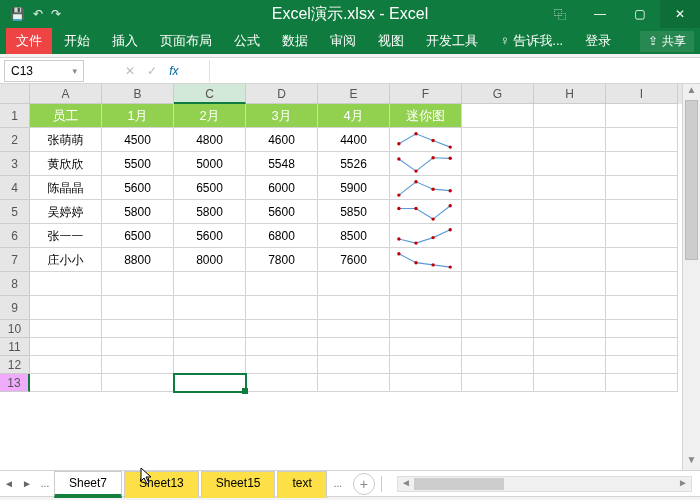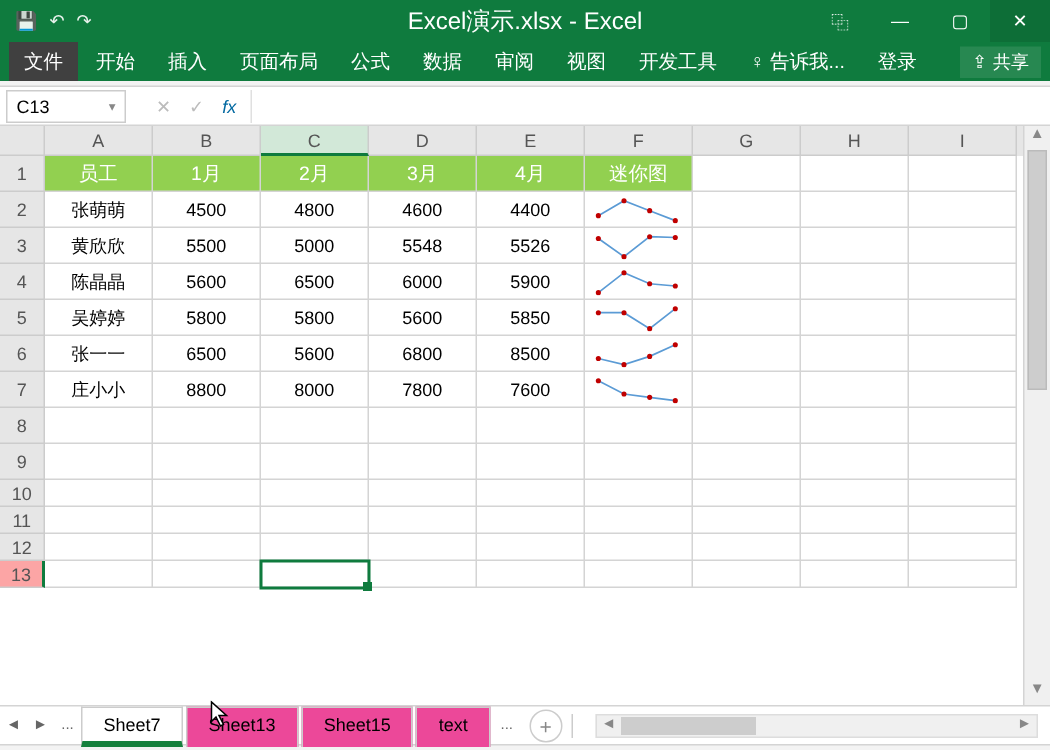--- a/index.html
+++ b/index.html
@@ -6,56 +6,56 @@
   body { background: #fff; width: 700px; height: 500px; overflow: hidden; font-size: 12px; }
   .titlebar { background: #0f7b3e; height: 28px; display: flex; align-items: center; position: relative; color: #fff; }
   .title-center { position: absolute; left: 0; right: 0; text-align: center; font-size: 16px; }
   .win-controls { position: absolute; right: 0; top: 0; display: flex; }
   .win-btn { width: 40px; height: 28px; display: flex; align-items: center; justify-content: center; cursor: pointer; }
   .win-btn.close { background: rgba(0,0,0,0.1); }
   .qat { position: absolute; left: 10px; display: flex; gap: 8px; align-items: center; }
   .qat span { font-size: 12px; opacity: 0.9; }
   .ribbon-tabs { background: #0f7b3e; height: 26px; display: flex; align-items: center; padding: 0 6px; color: #fff; gap: 2px; }
   .ribbon-tab { padding: 4px 10px; cursor: pointer; font-size: 13px; white-space: nowrap; }
-  .ribbon-tab.file { background: #404040; }
+  .ribbon-tab.file { background: #ef4444; }
   .share-btn { margin-left: auto; display: flex; align-items: center; gap: 4px; padding: 2px 8px; background: rgba(255,255,255,0.1); }
   .ribbon-collapsed { height: 4px; background: #f3f3f3; border-bottom: 1px solid #d4d4d4; }
-  .namebox-row { height: 26px; display: flex; align-items: center; border-bottom: 1px solid #d4d4d4; background: #fff; }
+  .namebox-row { height: 26px; display: flex; align-items: center; border-bottom: 1px solid #d4d4d4; background: #fff; gap: 21px; }
   .namebox { width: 80px; height: 22px; border: 1px solid #ccc; margin: 0 4px; display: flex; align-items: center; padding: 0 6px; justify-content: space-between; background: #fff; }
   .fx-controls { display: flex; align-items: center; gap: 12px; color: #bcbcbc; margin-left: 16px; }
   .fx-label { color: #0369a1; font-style: italic; }
   .formula-bar { flex: 1; height: 22px; border-left: 1px solid #e0e0e0; margin-left: 10px; }
   .grid-wrap { position: relative; height: 386px; display: flex; }
   .grid-main { flex: 1; overflow: hidden; position: relative; }
   .col-headers { display: flex; height: 20px; background: #e6e6e6; }
   .corner { width: 30px; border-right: 1px solid #ccc; border-bottom: 1px solid #ccc; background: #e6e6e6; }
   .col-h { width: 72px; border-right: 1px solid #ccc; border-bottom: 1px solid #ccc; text-align: center; line-height: 20px; color: #555; background: #e6e6e6; }
   .col-h.sel { background: #d2e8d8; border-bottom: 2px solid #0f7b3e; }
   .rows { }
   .row { display: flex; height: 24px; }
   .row.short { height: 18px; }
   .row-h { width: 30px; border-right: 1px solid #ccc; border-bottom: 1px solid #ccc; text-align: center; line-height: 24px; color: #555; background: #e6e6e6; }
   .row.short .row-h { line-height: 18px; }
-  .row-h.sel { background: #fca5a5; border-right: 2px solid #0f7b3e; }
+  .row-h.sel { background: #f0abfc; border-right: 2px solid #0f7b3e; }
   .cell { width: 72px; border-right: 1px solid #d4d4d4; border-bottom: 1px solid #d4d4d4; line-height: 24px; padding: 0 6px; background: #fff; position: relative; }
   .row.short .cell { line-height: 18px; }
   .hdr { background: #92d050; color: #fff; text-align: center; font-size: 13px; }
   .txt { text-align: center; }
   .num { text-align: center; }
   .spark { padding: 2px 4px; }
   .spark svg { width: 100%; height: 100%; }
   .selected-cell { outline: 2px solid #0f7b3e; outline-offset: -1px; z-index: 2; }
   .fill-handle { position: absolute; right: -3px; bottom: -3px; width: 6px; height: 6px; background: #0f7b3e; z-index: 3; }
   .vscroll { width: 18px; border-left: 1px solid #d4d4d4; background: #f0f0f0; display: flex; flex-direction: column; }
   .vscroll .arrow { height: 16px; text-align: center; color: #888; font-size: 10px; }
   .vscroll .track { flex: 1; position: relative; }
   .vscroll .thumb { position: absolute; top: 0; left: 2px; right: 2px; height: 160px; background: #cdcdcd; border: 1px solid #bbb; }
   .sheet-bar { height: 26px; display: flex; align-items: center; border-top: 1px solid #d4d4d4; background: #fff; }
   .nav-btn { width: 18px; text-align: center; color: #666; cursor: pointer; font-size: 10px; }
-  .sheet-tab { padding: 4px 14px; border: 1px solid #ccc; border-bottom: none; background: #ec4899; margin-right: 2px; cursor: pointer; font-size: 12px; position: relative; top: 1px; }
+  .sheet-tab { padding: 4px 14px; border: 1px solid #ccc; border-bottom: none; background: #fde047; margin-right: 2px; cursor: pointer; font-size: 12px; position: relative; top: 1px; }
   .sheet-tab.active { background: #fff; border-bottom: 4px solid #15803d; font-weight: 500; }
   .add-sheet { width: 22px; height: 22px; border: 1px solid #ccc; border-radius: 50%; text-align: center; line-height: 20px; color: #888; margin-left: 6px; cursor: pointer; font-size: 14px; }
   .hscroll { flex: 1; margin: 0 8px; height: 16px; background: #f0f0f0; border: 1px solid #ddd; position: relative; display: flex; }
   .hscroll .arrow { width: 16px; text-align: center; color: #888; font-size: 10px; }
   .hscroll .track { flex: 1; position: relative; }
   .hscroll .thumb { position: absolute; left: 0; top: 1px; bottom: 1px; width: 90px; background: #cdcdcd; }
   .statusbar { height: 22px; background: #f3f3f3; border-top: 1px solid #d4d4d4; display: flex; align-items: center; padding: 0 8px; color: #555; font-size: 12px; gap: 14px; }
   .statusbar .right { margin-left: auto; display: flex; align-items: center; gap: 10px; }
   .view-btn { width: 20px; height: 16px; border: 1px solid #ccc; background: #fff; }
   .cursor { position: absolute; left: 140px; top: 467px; pointer-events: none; z-index: 100; }

